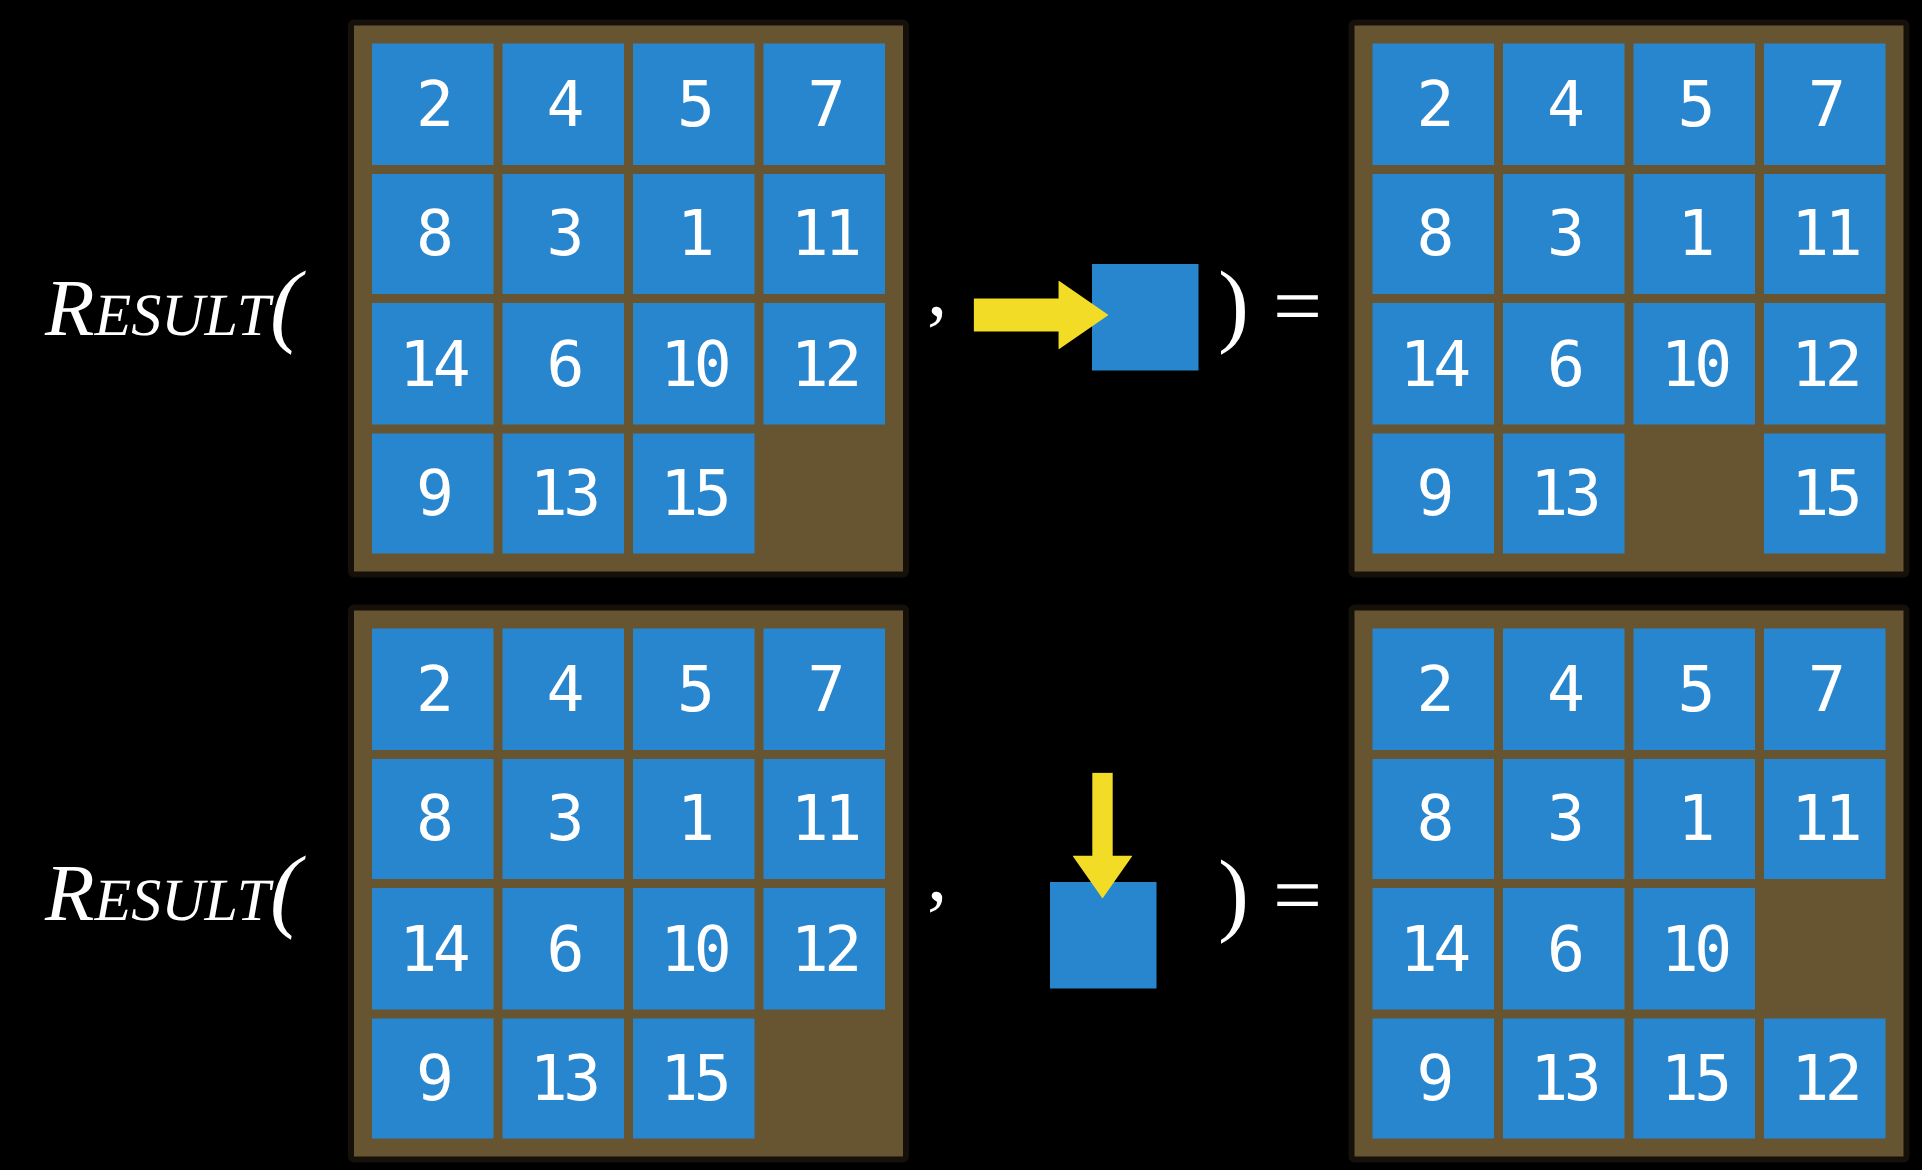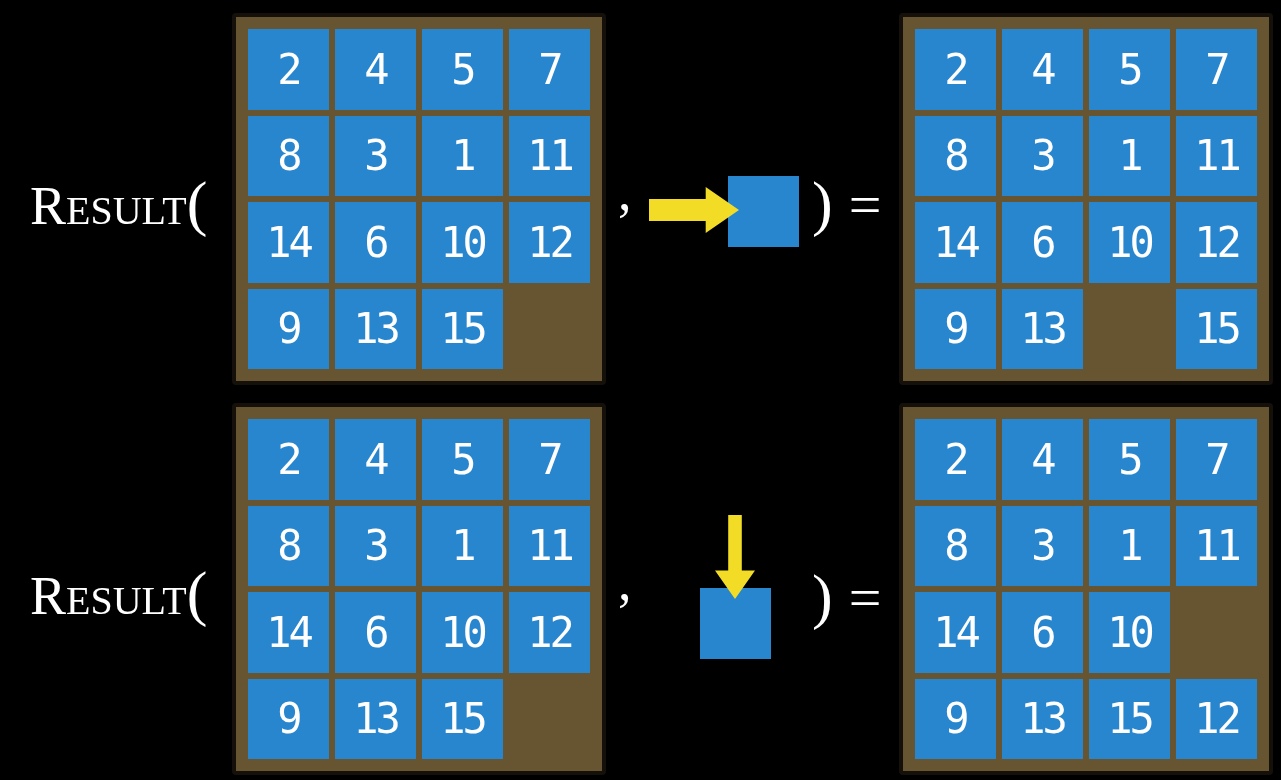--- a/index.html
+++ b/index.html
@@ -14,21 +14,21 @@
     background: var(--bg, #000);
     overflow: hidden;
     font-family: "Liberation Serif", serif;
   }
   .eq-label, .comma, .eq-close {
     position: absolute;
     color: var(--text-color, #fff);
     line-height: 1;
     white-space: nowrap;
   }
-  .eq-label { font-size: 54px; }
+  .eq-label { font-size: 54px; font-style: italic; }
   .eq-label .cap { font-size: 54px; }
   .eq-label .smallcaps { font-size: 40px; }
   .eq-label .paren { font-size: 62px; }
   .comma { font-size: 54px; }
   .eq-close { font-size: 54px; }
   .eq-close .paren { font-size: 62px; }
   .eq-close .equals { font-size: 58px; margin-left: 16px; }
 
   .board {
     position: absolute;

